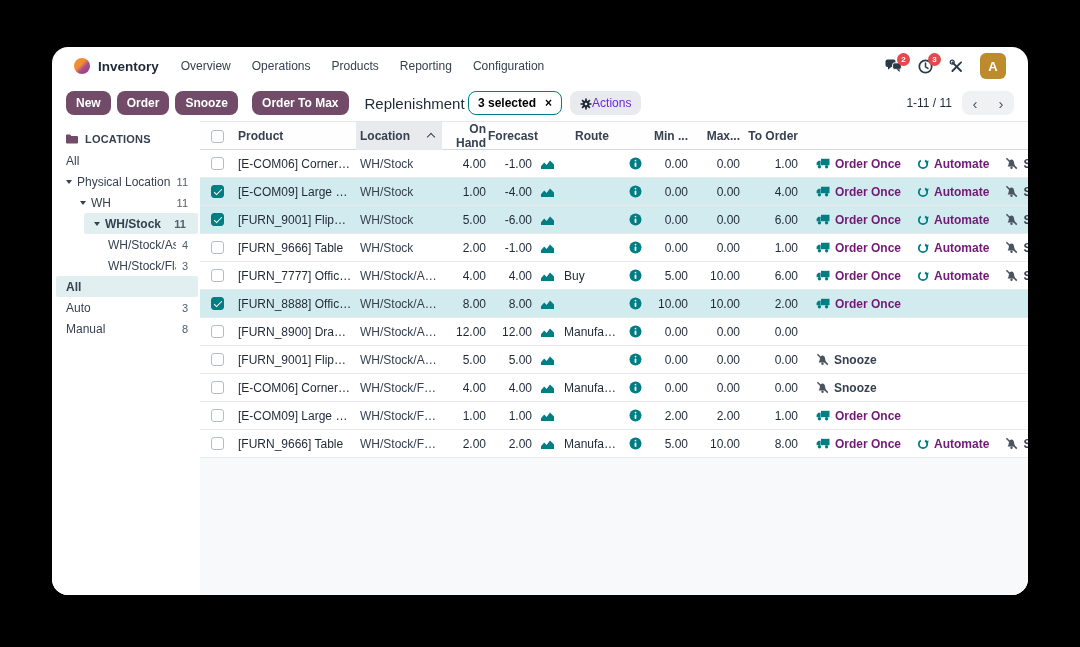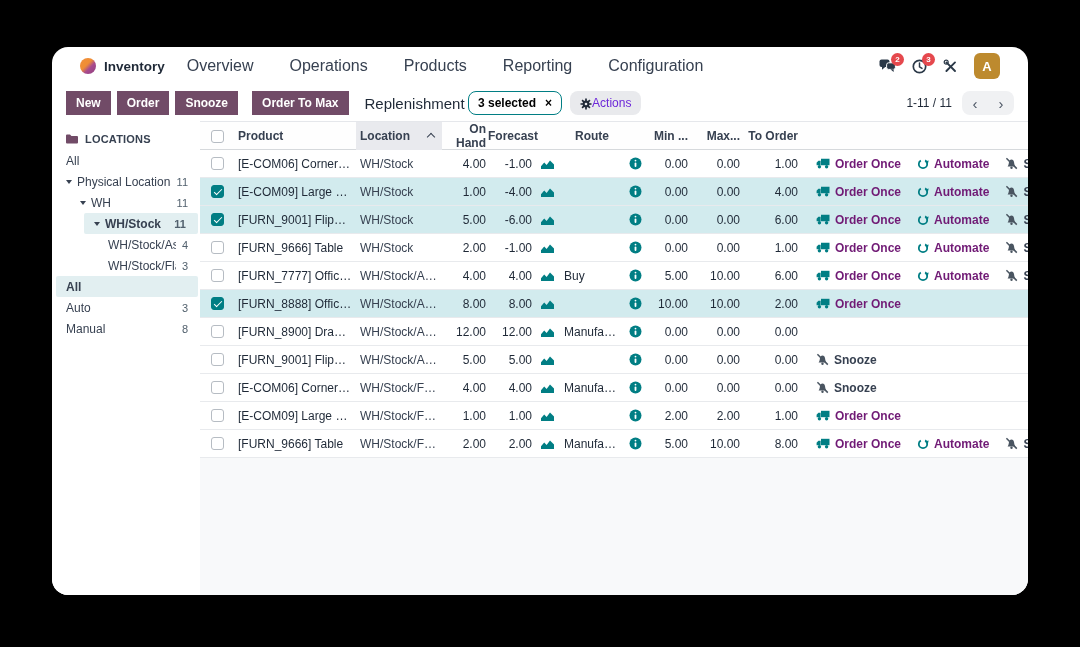--- a/index.html
+++ b/index.html
@@ -5,36 +5,36 @@
   html,body{margin:0;padding:0;}
   body{
     width:1080px;height:647px;background:#000;position:relative;overflow:hidden;
     font-family:"Liberation Sans", sans-serif;
   }
   .window{
     position:absolute;left:52px;top:47px;width:976px;height:548px;
     background:#fff;border-radius:16px;overflow:hidden;
   }
   
-  .topbar{height:38px;display:flex;align-items:center;padding:0 28px;}
+  .topbar{height:38px;display:flex;align-items:center;padding:0 22px;}
   .brand{display:flex;align-items:center;gap:8px;font-size:13.5px;font-weight:bold;color:#1f2937;}
   .logo{width:16px;height:16px;border-radius:50%;
     background:linear-gradient(135deg,#f1903c 0%,#ef8d34 42%,#a84b8f 62%,#8f3f7e 100%);}
-  .menu{display:flex;gap:36px;font-size:16px;color:#374151;margin-left:22px;}
+  .menu{display:flex;gap:21px;font-size:12px;color:#374151;margin-left:22px;}
   .menu span{cursor:pointer;}
   .nav-right{margin-left:auto;display:flex;align-items:center;gap:16px;}
   .icon-btn{position:relative;display:flex;align-items:center;cursor:pointer;}
   .badge{position:absolute;top:-6px;right:-8px;min-width:13px;height:13px;border-radius:7px;
     background:#e5484d;color:#fff;font-size:8px;font-weight:bold;
     display:flex;align-items:center;justify-content:center;}
   .avatar{width:26px;height:26px;border-radius:6px;background:#bd8a2e;color:#fff;
     font-size:13px;font-weight:bold;display:flex;align-items:center;justify-content:center;cursor:pointer;}
   
   .controlbar{height:36px;display:flex;align-items:center;padding:0 14px;position:relative;}
-  .btn-purple{background:#714B67;color:#fff;border:none;border-radius:0;
+  .btn-purple{background:#714B67;color:#fff;border:none;border-radius:8px;
     padding:5px 10px;font-size:12px;font-weight:bold;margin-right:6px;cursor:pointer;
     font-family:inherit;}
   .btn-otm{margin-left:8px;}
   .view-title{font-size:15px;color:#1f2937;margin-left:10px;}
   .center-group{position:absolute;left:416px;display:flex;align-items:center;gap:8px;}
   .sel-badge{display:flex;align-items:center;gap:9px;border:1px solid #017e84;background:#fff;
     color:#000000;border-radius:8px;padding:4px 9px;font-size:12px;font-weight:bold;}
   .sel-close{cursor:pointer;font-weight:bold;font-size:12px;line-height:1;}
   .btn-actions{display:flex;align-items:flex-end;background:#e9eaed;border:none;
     border-radius:8px;padding:5px 10px;font-size:12px;color:#6d28d9;cursor:pointer;font-family:inherit;}

